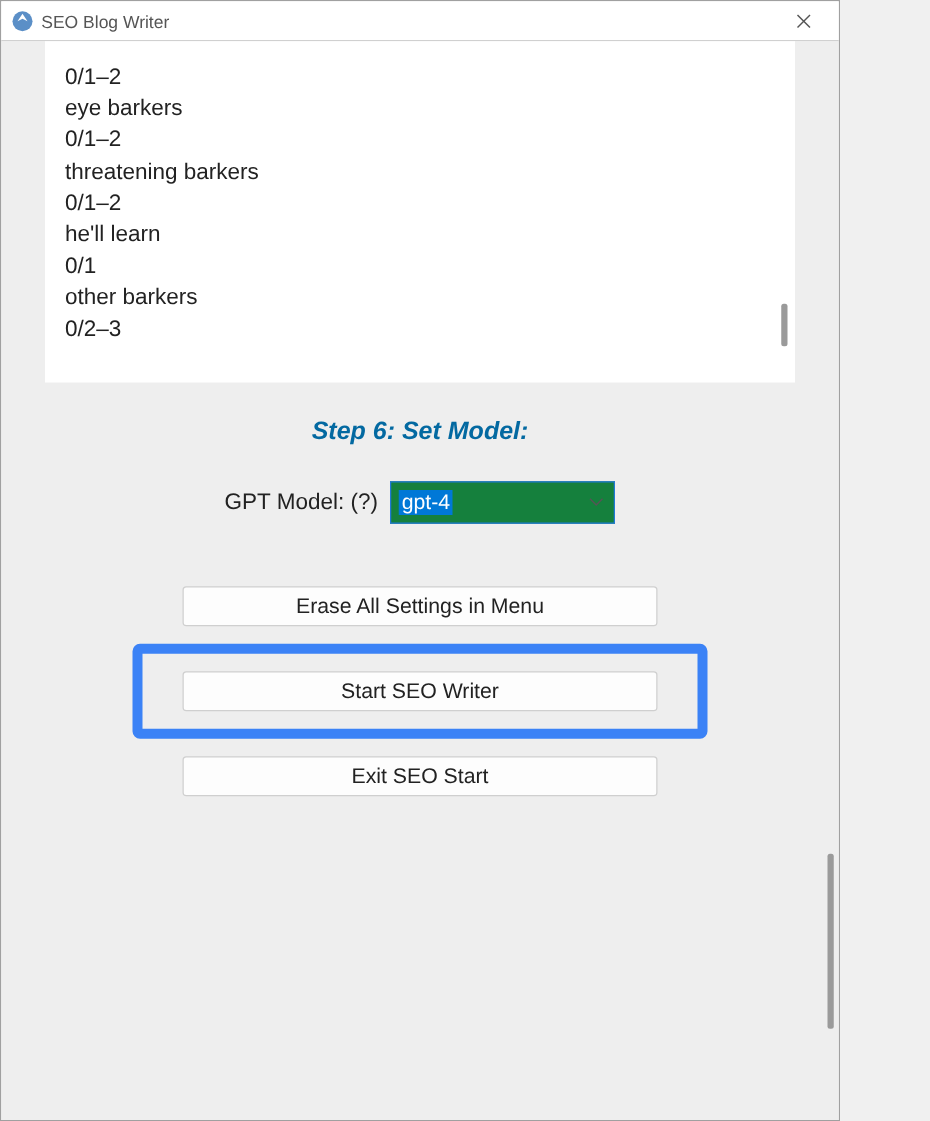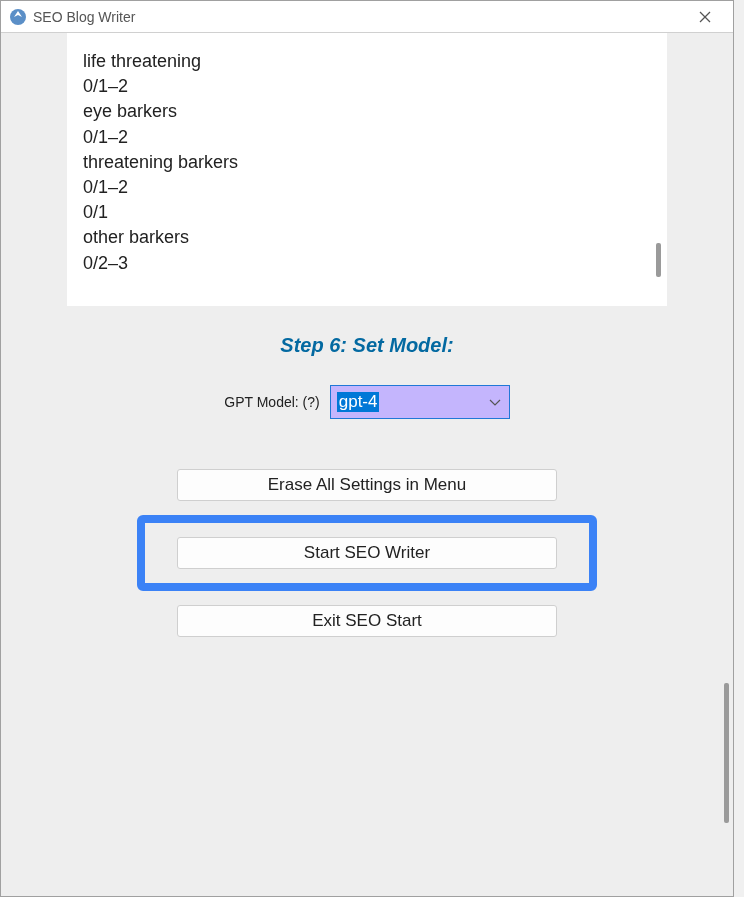--- a/index.html
+++ b/index.html
@@ -8,21 +8,21 @@
       padding: 0;
     }
     body {
       font-family: Arial, Helvetica, sans-serif;
       background: #f0f0f0;
       width: 744px;
       height: 897px;
       overflow: hidden;
     }
     .window {
-      width: 734px;
+      width: 672px;
       height: 897px;
       background: #f0f0f0;
       border: 1px solid #a0a0a0;
       display: flex;
       flex-direction: column;
     }
     .titlebar {
       height: 32px;
       background: #ffffff;
       border-bottom: 1px solid #d0d0d0;
@@ -90,28 +90,28 @@
       margin-top: 28px;
       margin-bottom: 28px;
     }
     .model-row {
       display: flex;
       align-items: center;
       gap: 10px;
       margin-bottom: 50px;
     }
     .model-label {
-      font-size: 14px;
+      font-size: 18px;
       color: #222;
     }
     .dropdown {
       width: 180px;
       height: 30px;
       border: 1px solid #2078d7;
-      background: #c4b5fd;
+      background: #15803d;
       display: flex;
       align-items: center;
       padding: 16px 6px;
       position: relative;
     }
     .dropdown-text {
       background: #0078d7;
       color: #ffffff;
       padding: 0 2px;
       font-size: 17px;
@@ -177,26 +177,26 @@
       <svg width="12" height="12" viewBox="0 0 12 12">
         <line x1="1" y1="1" x2="11" y2="11" stroke="#555" stroke-width="1.2"></line>
         <line x1="11" y1="1" x2="1" y2="11" stroke="#555" stroke-width="1.2"></line>
       </svg>
     </div>
   </div>
 
   <div class="content">
     <div class="text-panel">
       <div class="text-panel-inner" id="text-panel-lines">
-          <div>life threatening</div>
           <div>0/1–2</div>
           <div>eye barkers</div>
           <div>0/1–2</div>
           <div>threatening barkers</div>
           <div>0/1–2</div>
+          <div>he'll learn</div>
           <div>0/1</div>
           <div>other barkers</div>
           <div>0/2–3</div>
         </div>
       <div class="text-panel-scrollbar"></div>
     </div>
 
     <div class="step-heading">Step 6: Set Model:</div>
 
     <div class="model-row">

